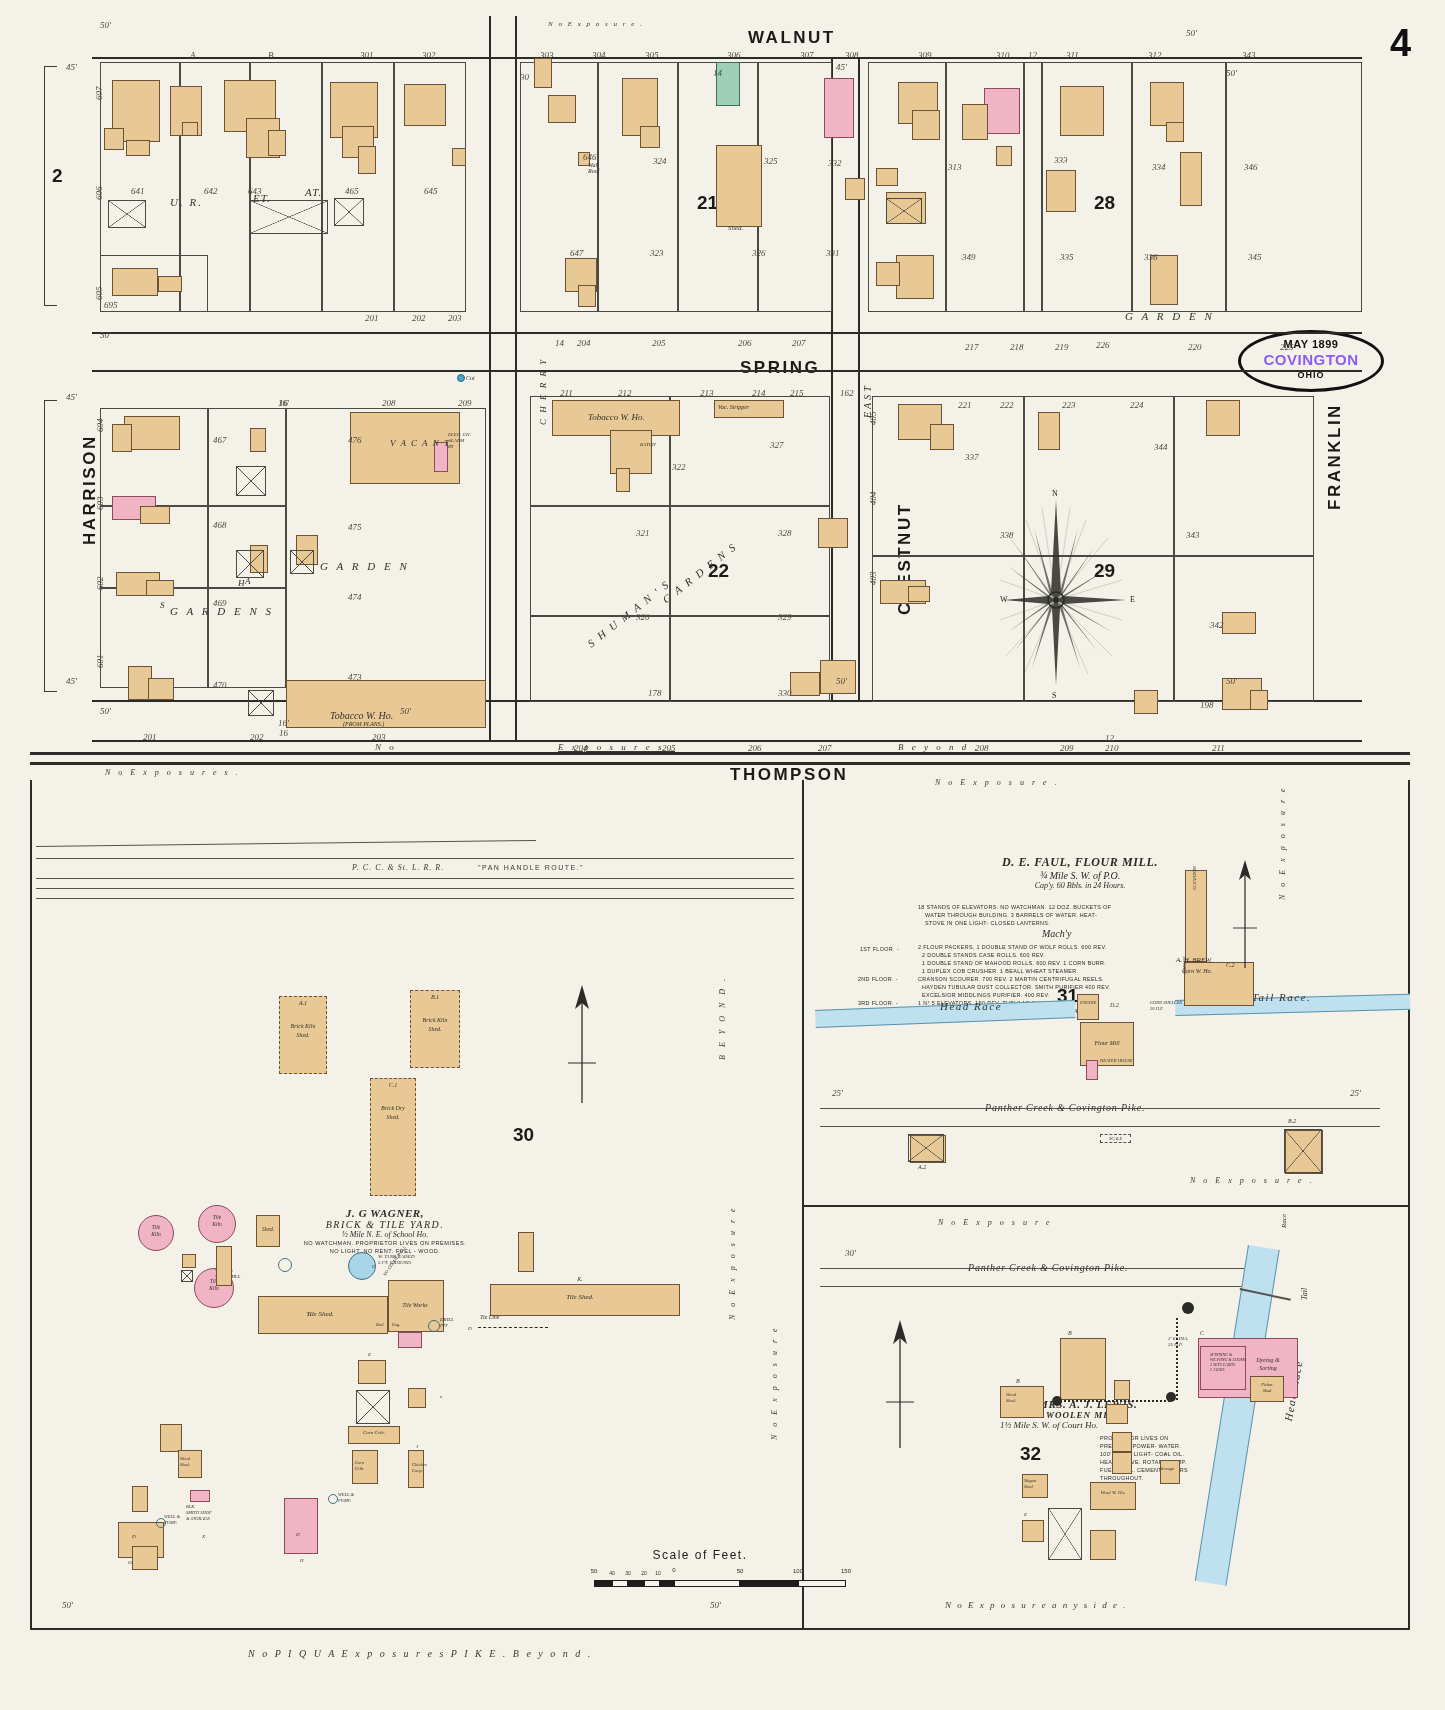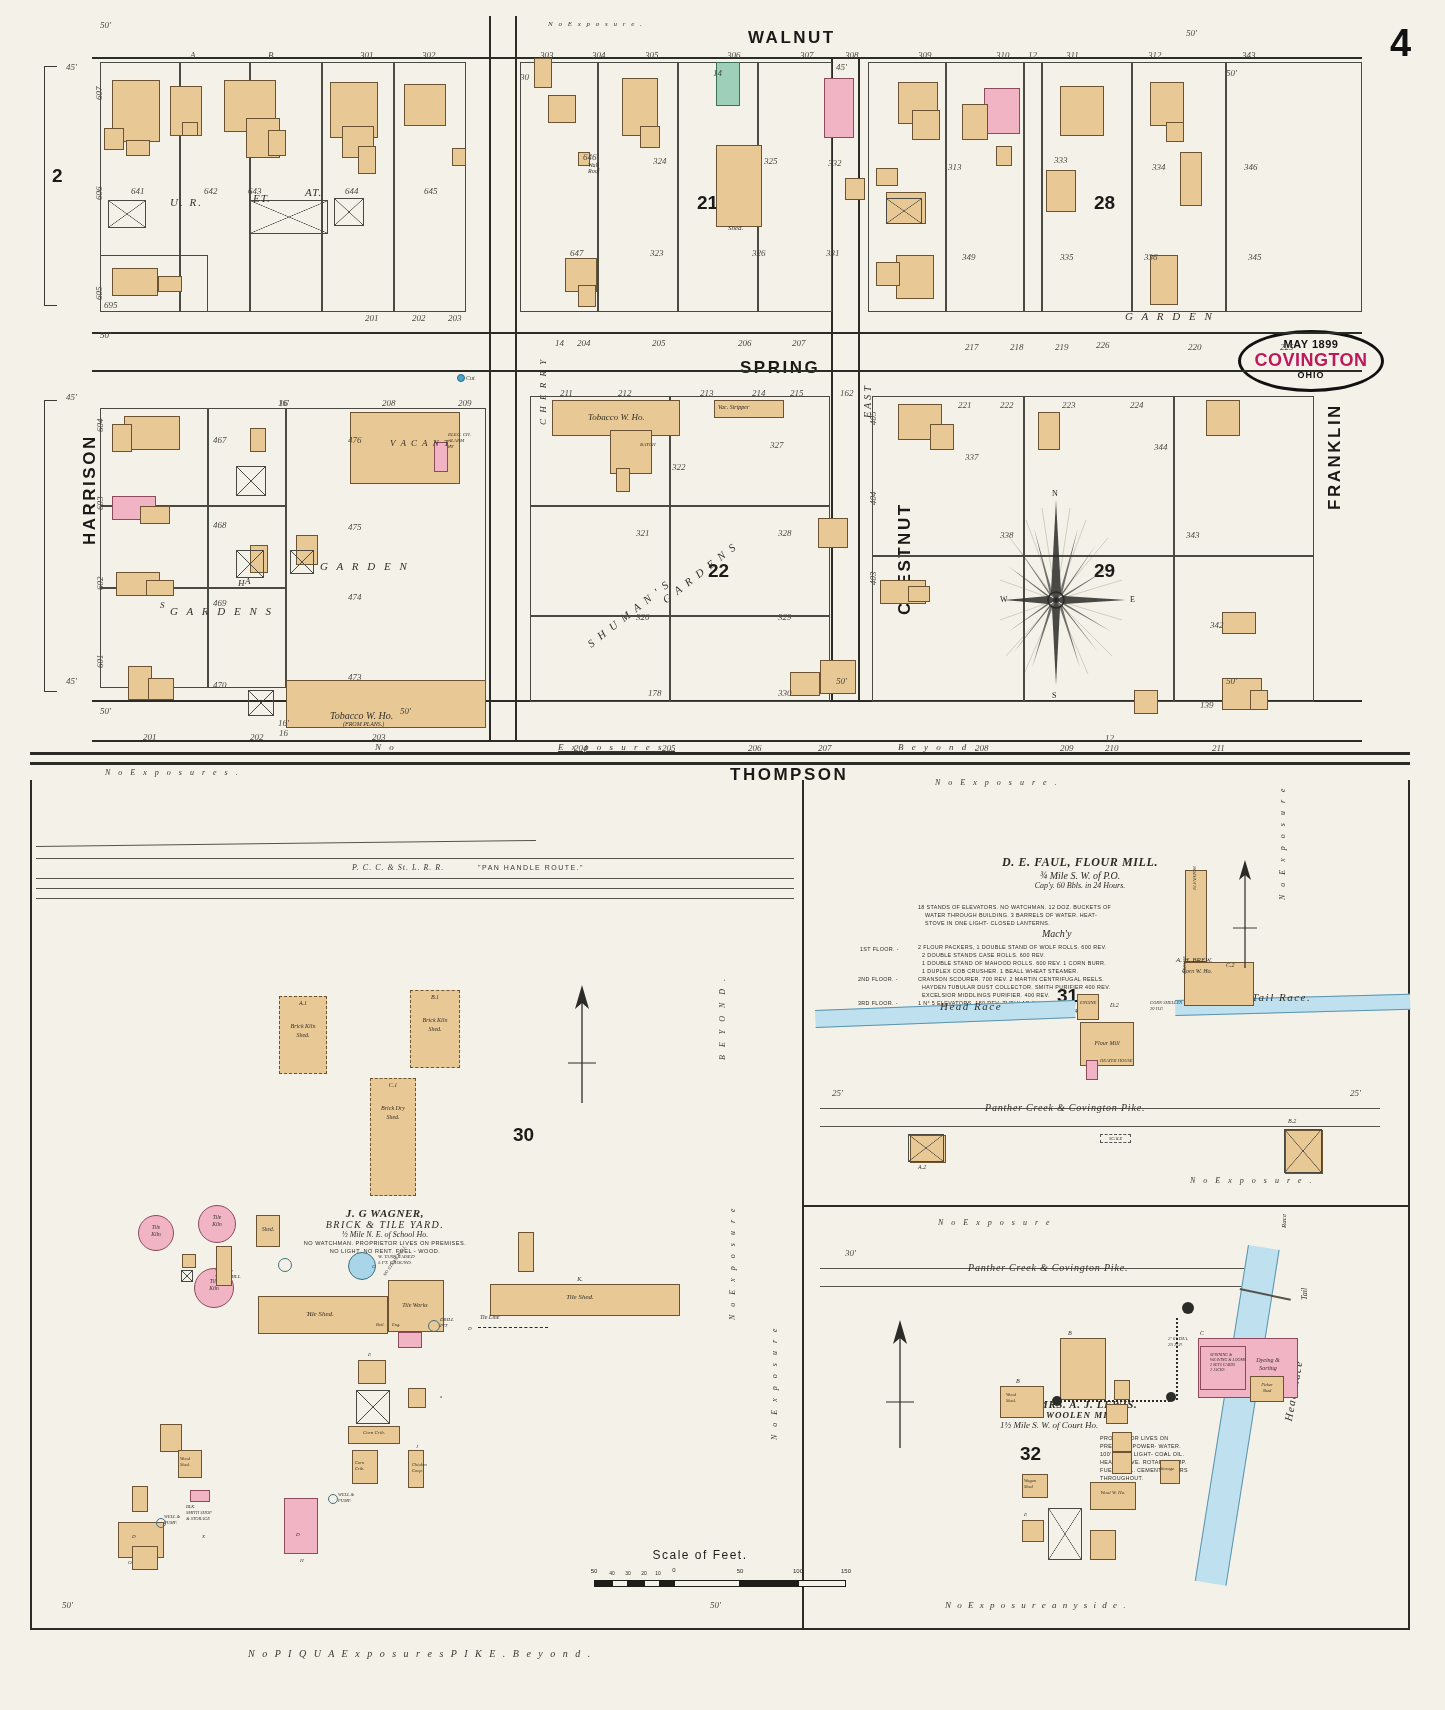--- a/index.html
+++ b/index.html
@@ -30,21 +30,21 @@
     font-size:8px;color:#33312c;white-space:nowrap;}
   .lbl.c{text-align:center;transform:translateX(-50%);}
   .tiny{position:absolute;font-family:"Liberation Sans",sans-serif;font-size:6px;
     letter-spacing:1.6px;color:#3a3832;white-space:nowrap;}
   .expo{position:absolute;font-family:"Liberation Serif",serif;font-style:italic;
     font-size:9px;letter-spacing:3px;color:#3a3832;white-space:nowrap;}
   
   #cartouche{position:absolute;width:140px;height:56px;border:3px solid #111;border-radius:50%;
     background:#f4f1e8;text-align:center;}
   #cartouche .d1{font-size:11px;font-weight:bold;letter-spacing:.5px;margin-top:5px;color:#111;}
-  #cartouche .d2{font-size:18px;font-weight:bold;letter-spacing:.5px;line-height:20px;color:#be185d;}
+  #cartouche .d2{font-size:15px;font-weight:bold;letter-spacing:.5px;line-height:20px;color:#8b5cf6;}
   #cartouche .d3{font-size:9px;font-weight:bold;letter-spacing:1px;color:#111;}
   
   .race{position:absolute;background:#bfe0ef;border-top:1.2px solid #5b93ab;border-bottom:1.2px solid #5b93ab;}
   
   .cmp{position:absolute;}
   .cmpL{font-family:"Liberation Serif",serif;font-size:8px;position:absolute;color:#222;}
   
   .info{position:absolute;text-align:center;color:#2c2a25;}
   .info .h1{font-family:"Liberation Serif",serif;font-style:italic;font-weight:bold;font-size:11px;letter-spacing:.6px;}
   .info .h2{font-family:"Liberation Serif",serif;font-style:italic;font-size:10px;}
@@ -147,21 +147,21 @@
   <div class="xlot" style="left:250px;top:200px;width:78px;height:34px;"></div>
   <div class="xlot" style="left:334px;top:198px;width:30px;height:28px;"></div>
 
   <div class="num" style="left:190px;top:50px;">A</div>
   <div class="num" style="left:268px;top:50px;">B</div>
   <div class="num" style="left:360px;top:50px;">301</div>
   <div class="num" style="left:422px;top:50px;">302</div>
   <div class="num" style="left:131px;top:186px;">641</div>
   <div class="num" style="left:204px;top:186px;">642</div>
   <div class="num" style="left:248px;top:186px;">643</div>
-  <div class="num" style="left:345px;top:186px;">644</div>
+  <div class="num" style="left:345px;top:186px;">465</div>
   <div class="num" style="left:424px;top:186px;">645</div>
   <div class="num" style="left:104px;top:300px;">695</div>
   <div class="num" style="left:365px;top:313px;">201</div>
   <div class="num" style="left:412px;top:313px;">202</div>
   <div class="num" style="left:448px;top:313px;">203</div>
   <div class="num" style="left:94px;top:100px;transform:rotate(-90deg);transform-origin:left top;">607</div>
   <div class="num" style="left:94px;top:200px;transform:rotate(-90deg);transform-origin:left top;">606</div>
   <div class="num" style="left:94px;top:300px;transform:rotate(-90deg);transform-origin:left top;">605</div>
   <div class="lbl" style="left:170px;top:196px;font-size:11px;letter-spacing:2px;">U. R.</div>
   <div class="lbl" style="left:253px;top:192px;font-size:11px;letter-spacing:1px;">ET.</div>
@@ -367,21 +367,21 @@
 
   <div class="num" style="left:958px;top:400px;">221</div>
   <div class="num" style="left:1000px;top:400px;">222</div>
   <div class="num" style="left:1062px;top:400px;">223</div>
   <div class="num" style="left:1130px;top:400px;">224</div>
   <div class="num" style="left:965px;top:452px;font-style:italic;">337</div>
   <div class="num" style="left:1154px;top:442px;">344</div>
   <div class="num" style="left:1000px;top:530px;">338</div>
   <div class="num" style="left:1186px;top:530px;">343</div>
   <div class="num" style="left:1210px;top:620px;">342</div>
-  <div class="num" style="left:1200px;top:700px;">139</div>
+  <div class="num" style="left:1200px;top:700px;">198</div>
   <div class="num" style="left:975px;top:743px;">208</div>
   <div class="num" style="left:1060px;top:743px;">209</div>
   <div class="num" style="left:1105px;top:743px;">210</div>
   <div class="num" style="left:1212px;top:743px;">211</div>
   <div class="num" style="left:1105px;top:733px;">12</div>
   <div class="num" style="left:868px;top:425px;transform:rotate(-90deg);transform-origin:left top;">405</div>
   <div class="num" style="left:868px;top:505px;transform:rotate(-90deg);transform-origin:left top;">404</div>
   <div class="num" style="left:868px;top:585px;transform:rotate(-90deg);transform-origin:left top;">403</div>
 
   <div class="cmp" style="left:1000px;top:495px;width:150px;height:200px;">

